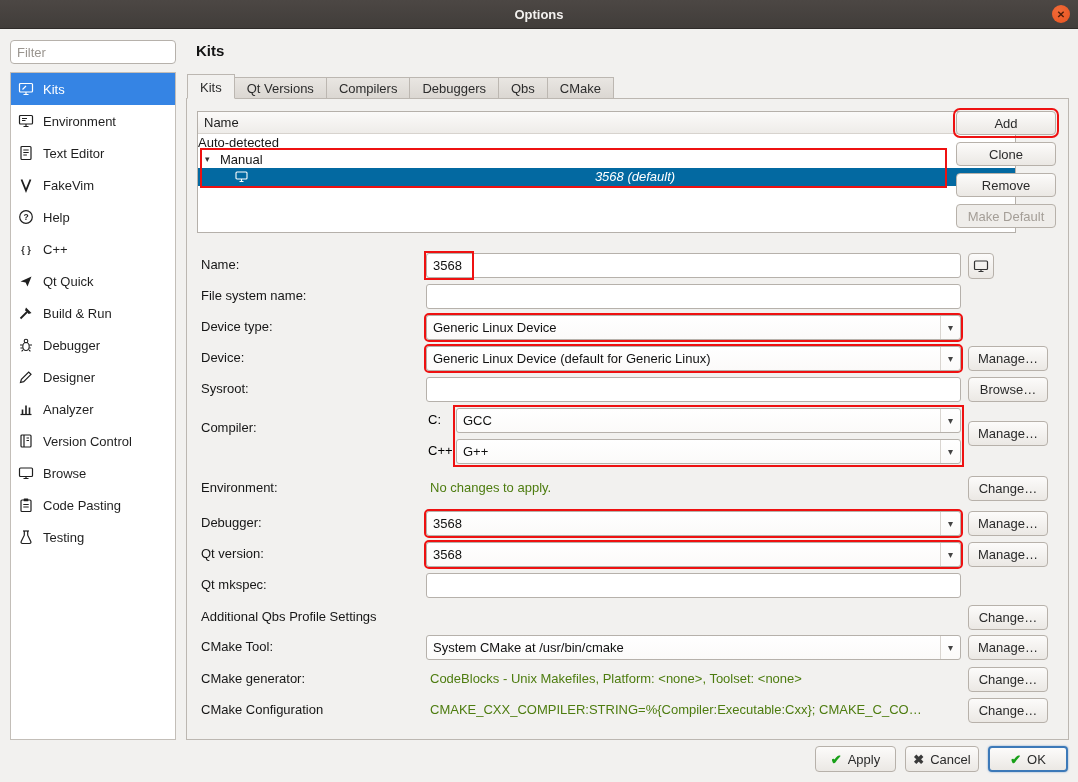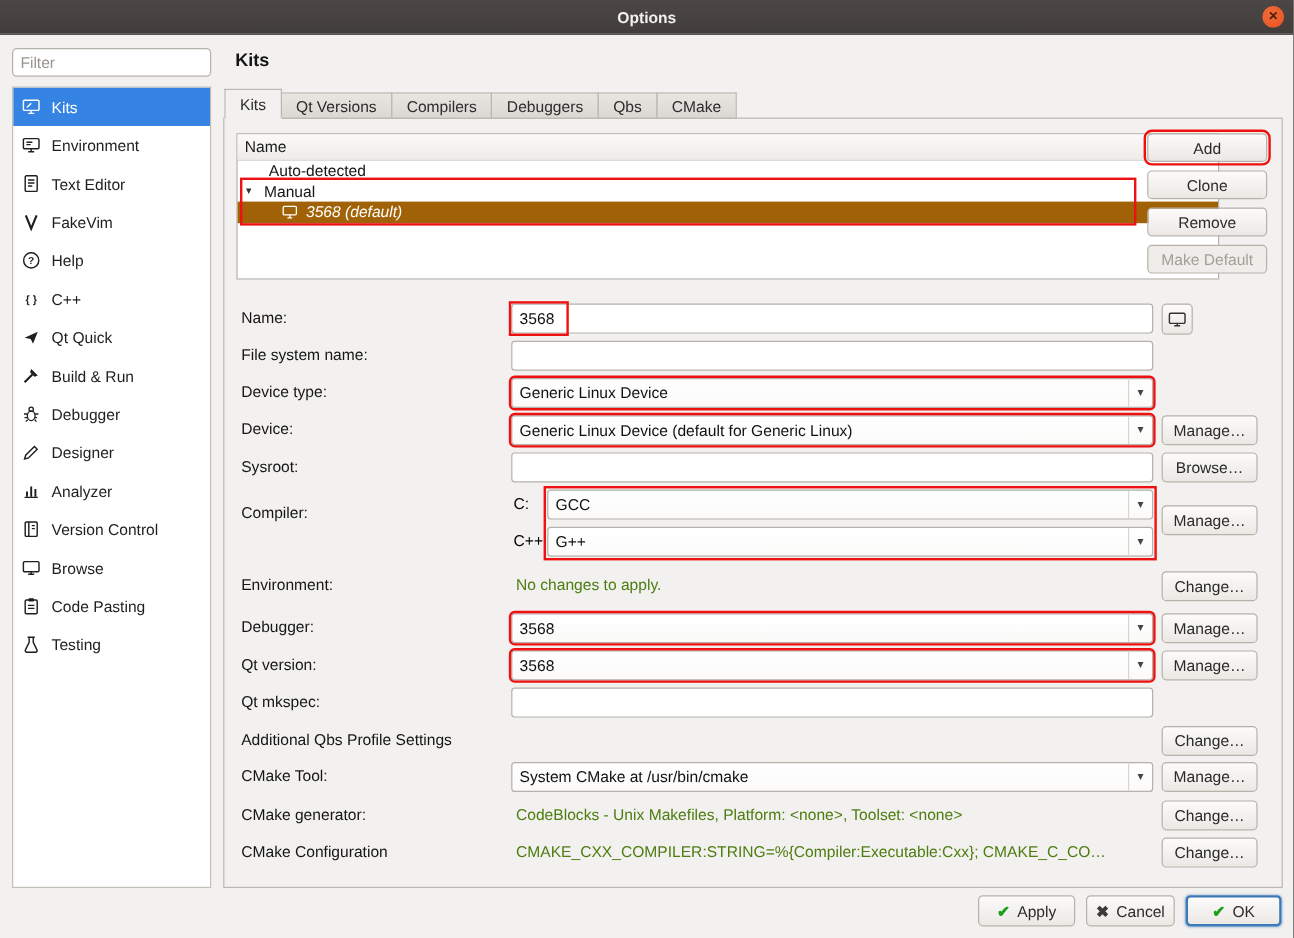--- a/index.html
+++ b/index.html
@@ -30,24 +30,24 @@
     line-height:22px;box-sizing:border-box;background:linear-gradient(#e9e6e2,#dbd7d2);cursor:pointer;}
   .tab.active{background:#f2f1ef;height:25px;line-height:25px;border-bottom:1px solid #f2f1ef;z-index:3;position:relative;}
   .panel{position:absolute;left:186px;top:98px;width:883px;height:642px;border:1px solid #bcb7b1;
     background:#f2f1ef;box-sizing:border-box;}
   
   .tree{position:absolute;left:10px;top:12px;width:819px;height:122px;background:#fff;
     border:1px solid #b5b0aa;box-sizing:border-box;}
   .tree-header{height:21px;line-height:21px;padding-left:6px;font-size:13px;color:#1b1b1b;
     background:linear-gradient(#fbfaf9,#eeece9);border-bottom:1px solid #d7d3ce;cursor:pointer;}
   .tree-row{position:relative;height:17px;line-height:17px;font-size:13px;color:#161616;cursor:pointer;}
-  .row-auto{padding-left:26px;}
+  .row-auto{}
   .row-manual{padding-left:22px;}
   .expander{position:absolute;left:7px;top:0;font-size:9px;color:#333;cursor:pointer;}
-  .row-kit{height:18px;line-height:18px;background:#a16207;color:#fff;font-style:italic;padding-left:57px;}
+  .row-kit{height:18px;line-height:18px;background:#0369a1;color:#fff;font-style:italic;padding-left:57px;text-align:center;}
   .kit-mini-icon{position:absolute;left:37px;top:2px;}
   .tree-annot{position:absolute;left:2px;top:36px;width:747px;height:40px;border:2px solid #ee1111;
     box-sizing:border-box;pointer-events:none;}
   
   .btn{display:flex;align-items:center;justify-content:center;gap:6px;box-sizing:border-box;
     background:linear-gradient(#fcfbfa,#ebe8e4);border:1px solid #b7b1aa;border-radius:4px;
     font-size:13px;color:#2b2b2b;cursor:pointer;font-family:"Liberation Sans",sans-serif;}
   .btn.disabled{color:#a49e97;background:#efedea;cursor:default;}
   .sbtn{position:absolute;left:769px;width:100px;height:24px;}
   .red-out{outline:2px solid #ee1111;outline-offset:1px;}

